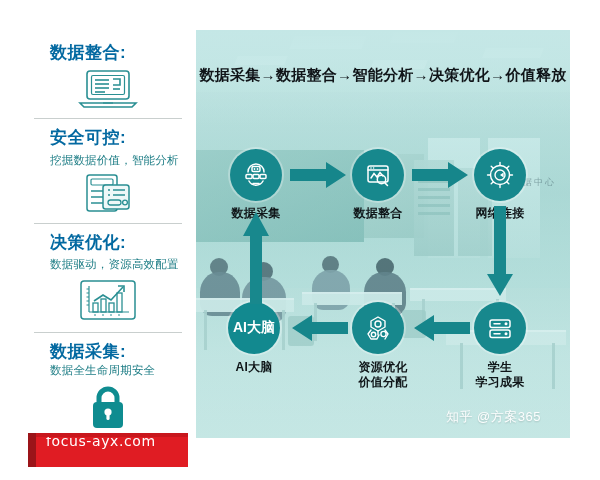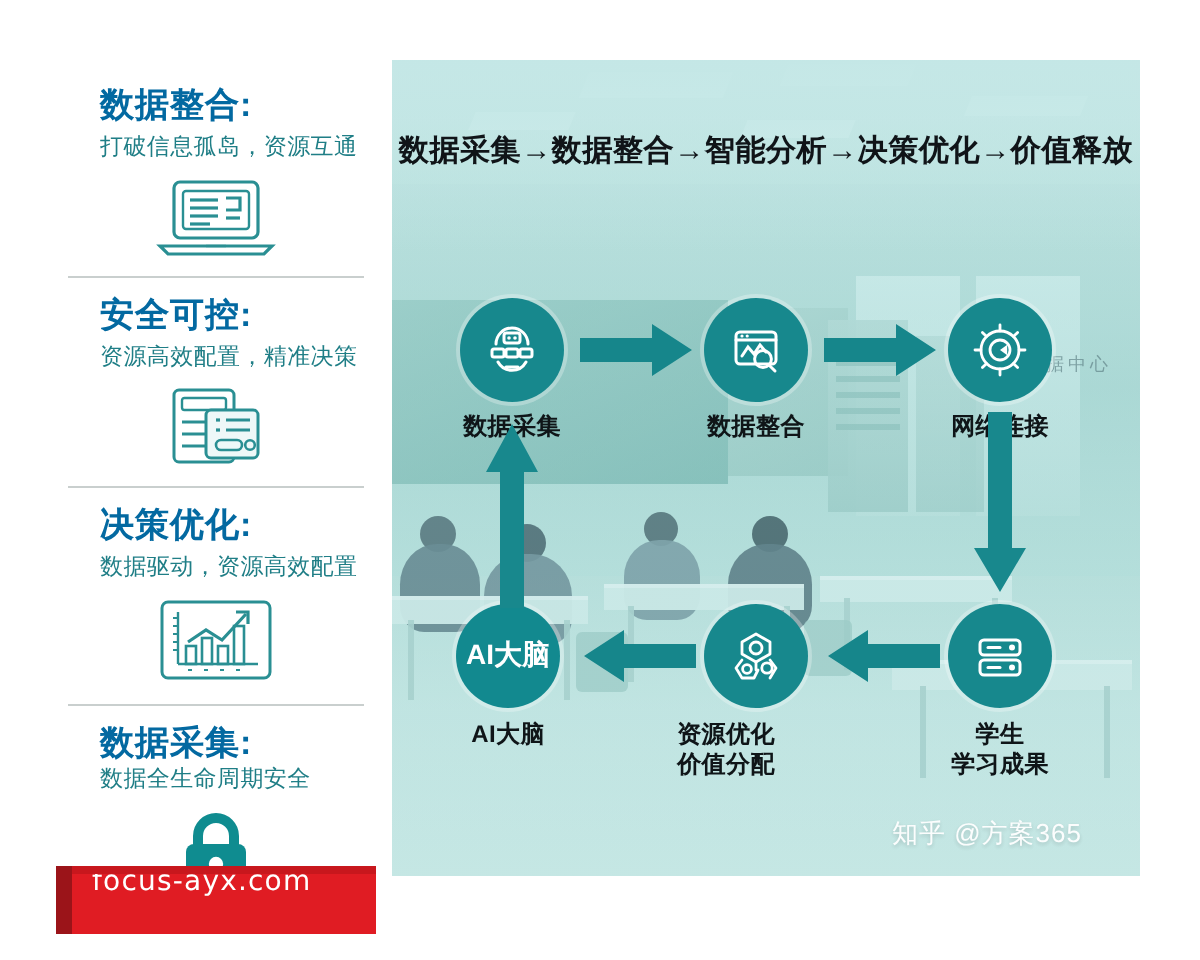--- a/index.html
+++ b/index.html
@@ -97,41 +97,40 @@
 </style>
 </head>
 <body>
 
 <div id="stage">
 
   <div id="sidebar">
 
     <div class="feature">
       <div class="f-title">数据整合:</div>
-      <div class="f-sub">打破信息孤岛，资源互通</div>
       <div class="f-icon">
         <svg width="62" height="44" viewBox="0 0 62 44" fill="none" stroke="#2a8f93" stroke-width="1.6">
           <rect x="10" y="4" width="42" height="28" rx="3"></rect>
           <rect x="14.5" y="8.5" width="33" height="19" rx="1.5" stroke-width="1.2"></rect>
           <line x1="18" y1="13" x2="32" y2="13" stroke-width="1.6"></line>
           <line x1="18" y1="17" x2="32" y2="17" stroke-width="1.6"></line>
           <line x1="18" y1="21" x2="32" y2="21" stroke-width="1.6"></line>
           <line x1="18" y1="25" x2="28" y2="25" stroke-width="1.6"></line>
           <path d="M36 12 h7 v6 h-7" stroke-width="1.6"></path>
           <path d="M36 22 h7" stroke-width="1.6"></path>
           <path d="M3 36 h56 l-4 4 h-48 z"></path>
           <line x1="26" y1="36" x2="36" y2="36" stroke-width="1.2"></line>
         </svg>
       </div>
       <div class="divider"></div>
     </div>
 
     <div class="feature">
       <div class="f-title">安全可控:</div>
-      <div class="f-sub">资源高效配置，精准决策</div>
+      <div class="f-sub">挖掘数据价值，智能分析</div>
       <div class="f-icon">
         <svg width="62" height="44" viewBox="0 0 62 44" fill="none" stroke="#2a8f93" stroke-width="1.5">
           <rect x="10" y="3" width="30" height="36" rx="2.5"></rect>
           <rect x="14" y="7" width="22" height="6" rx="1.2" stroke-width="1.2"></rect>
           <line x1="14" y1="19" x2="26" y2="19"></line>
           <line x1="14" y1="25" x2="26" y2="25"></line>
           <line x1="14" y1="31" x2="26" y2="31"></line>
           <rect x="26" y="13" width="26" height="24" rx="2.5" fill="#eef8f8"></rect>
           <line x1="31" y1="18" x2="33" y2="18" stroke-width="1.6"></line>
           <line x1="36" y1="18" x2="48" y2="18"></line>
@@ -321,21 +320,21 @@
           <path d="M15 4 l7 4 v6 l-7 4 l-7 -4 v-6 z"></path>
           <circle cx="15" cy="11" r="3"></circle>
           <path d="M8 17 l-3 4 l3 5 h6 l2 -4"></path>
           <path d="M22 17 l3 4 l-3 5"></path>
           <circle cx="10.5" cy="21.5" r="2.2"></circle>
           <circle cx="20.5" cy="21" r="2.6"></circle>
           <line x1="15" y1="18" x2="15" y2="22"></line>
         </svg>
       </span>
     </div>
-    <div class="nlabel" style="left:112px;top:330px;">
+    <div class="nlabel" style="left:132px;top:330px;">
       <div>资源优化</div>
       <div>价值分配</div>
     </div>
 
     <div class="node" style="left:278px;top:272px;">
       <span>
         <svg width="30" height="30" viewBox="0 0 30 30" fill="none" stroke="#ffffff" stroke-width="1.5" stroke-linecap="round">
           <rect x="5" y="7" width="20" height="7.5" rx="2"></rect>
           <rect x="5" y="17" width="20" height="7.5" rx="2"></rect>
           <line x1="9" y1="10.8" x2="15" y2="10.8"></line>

